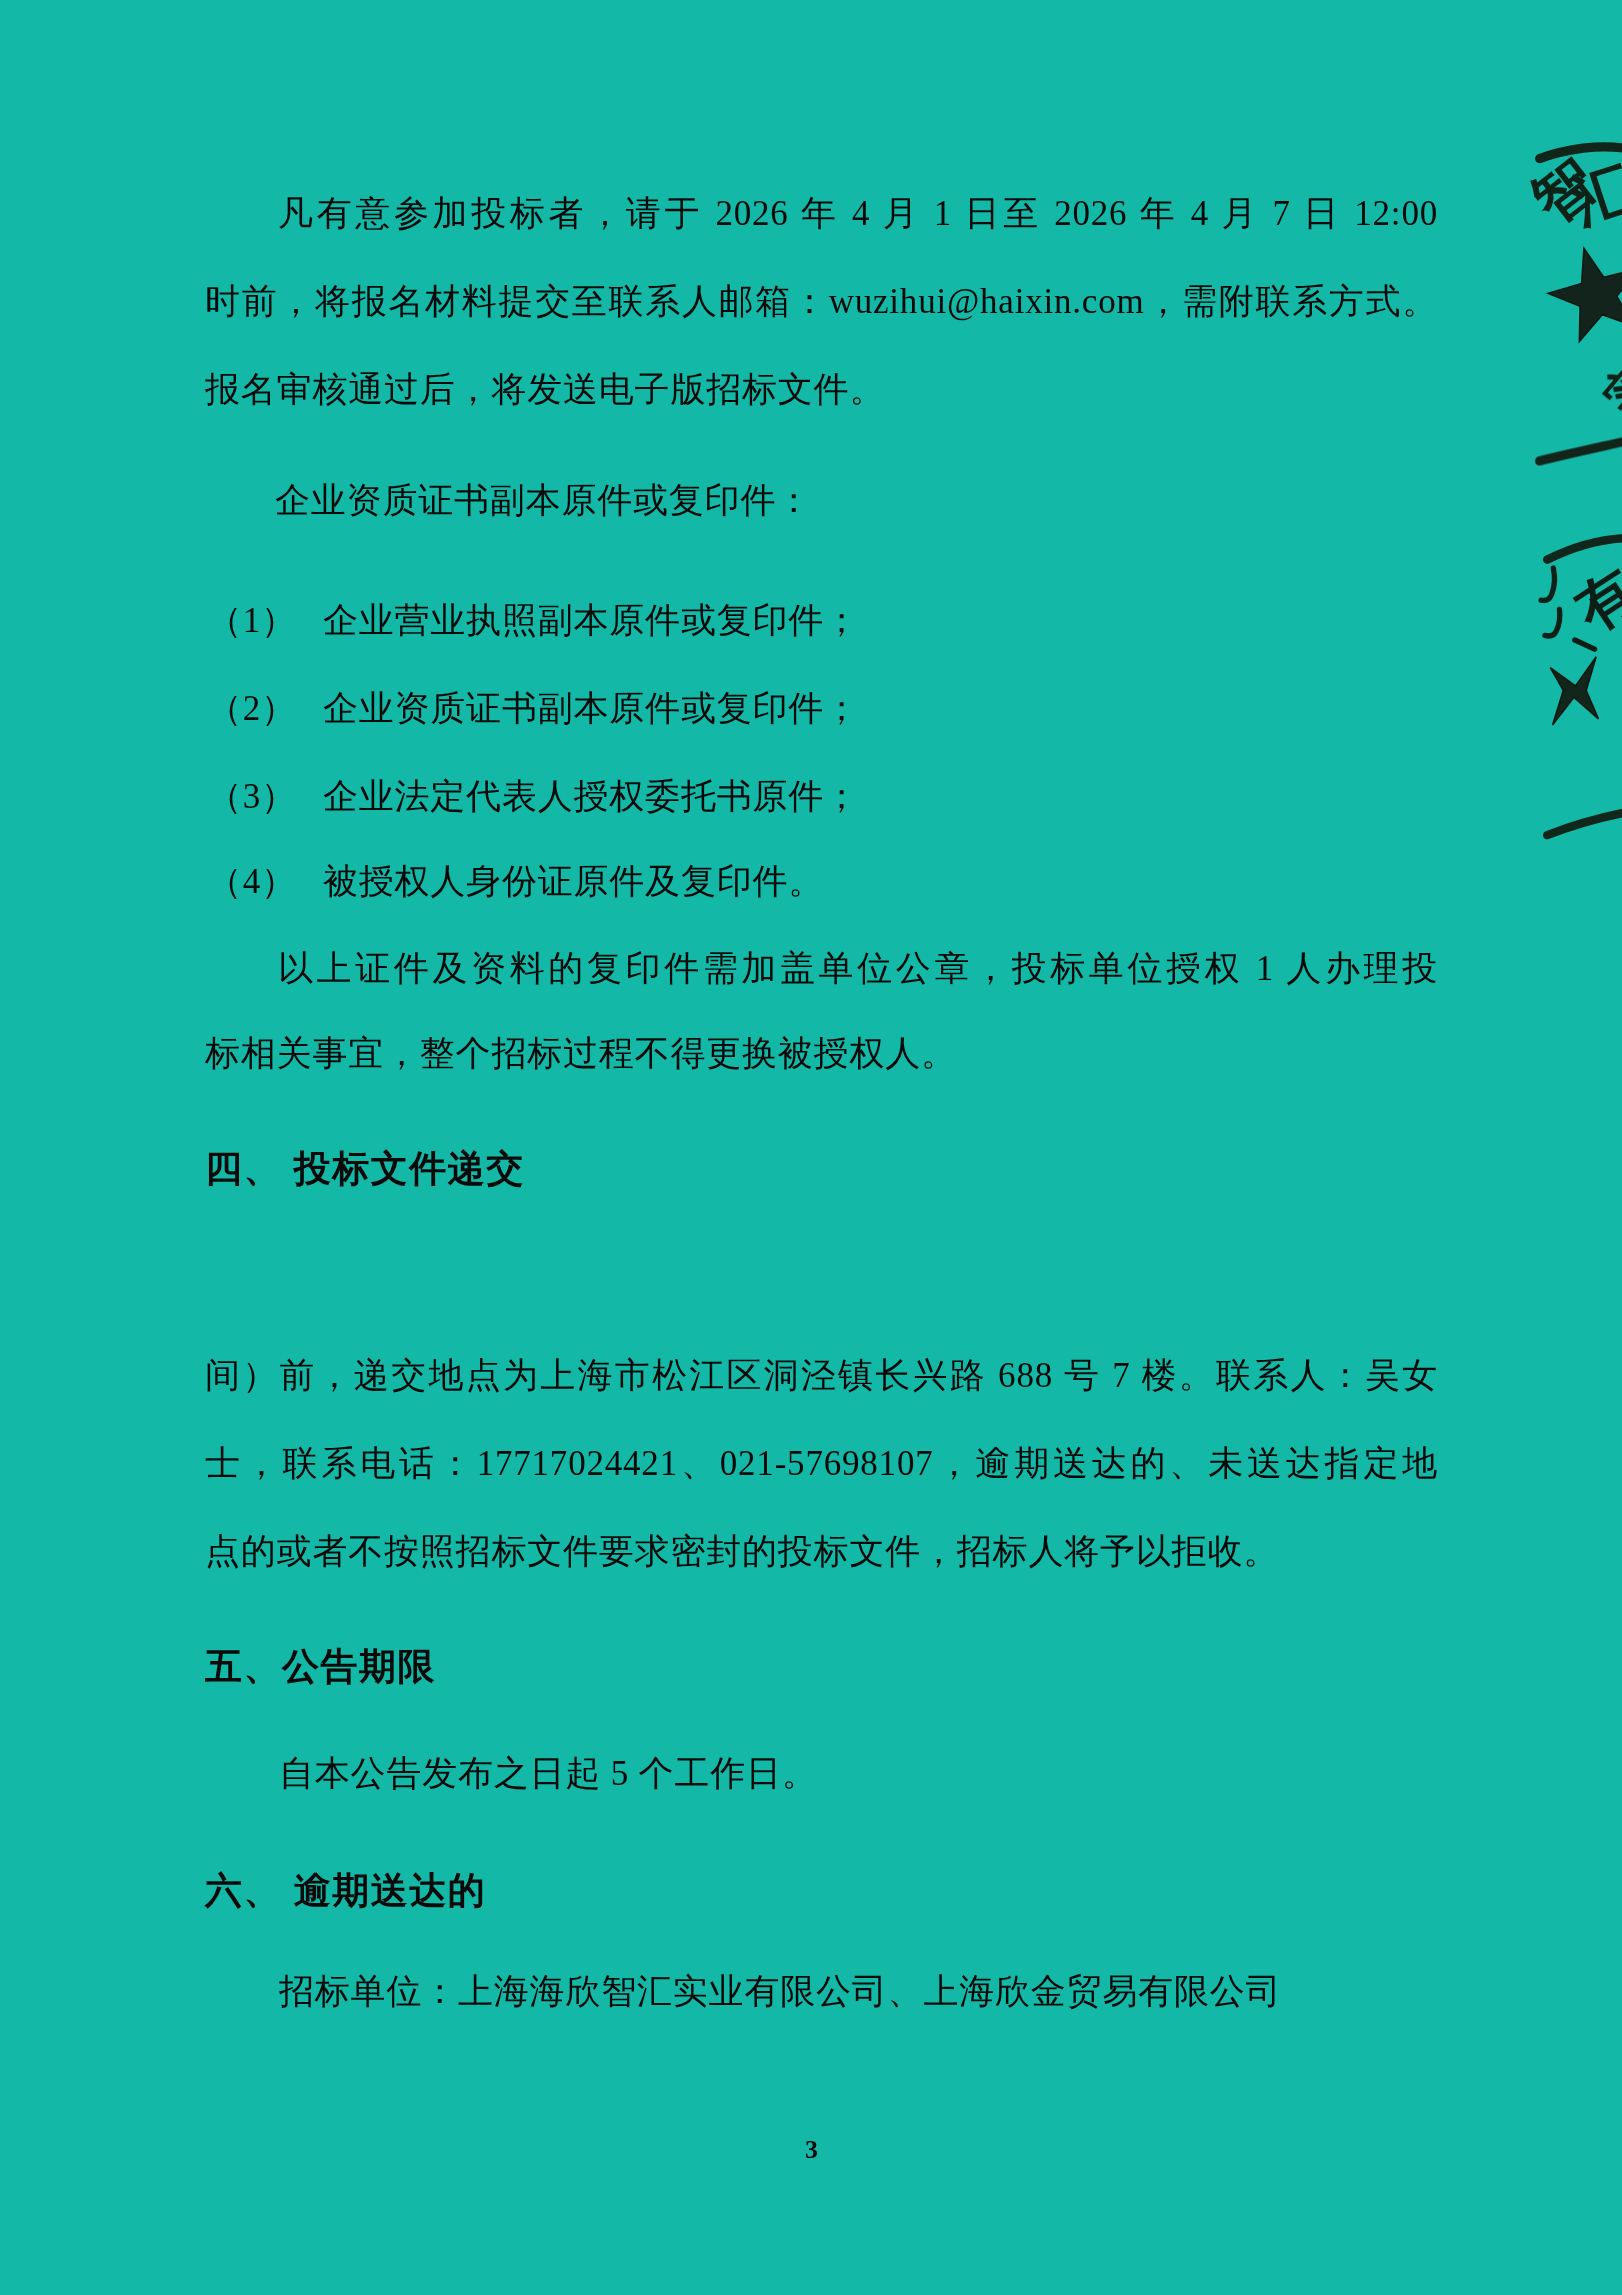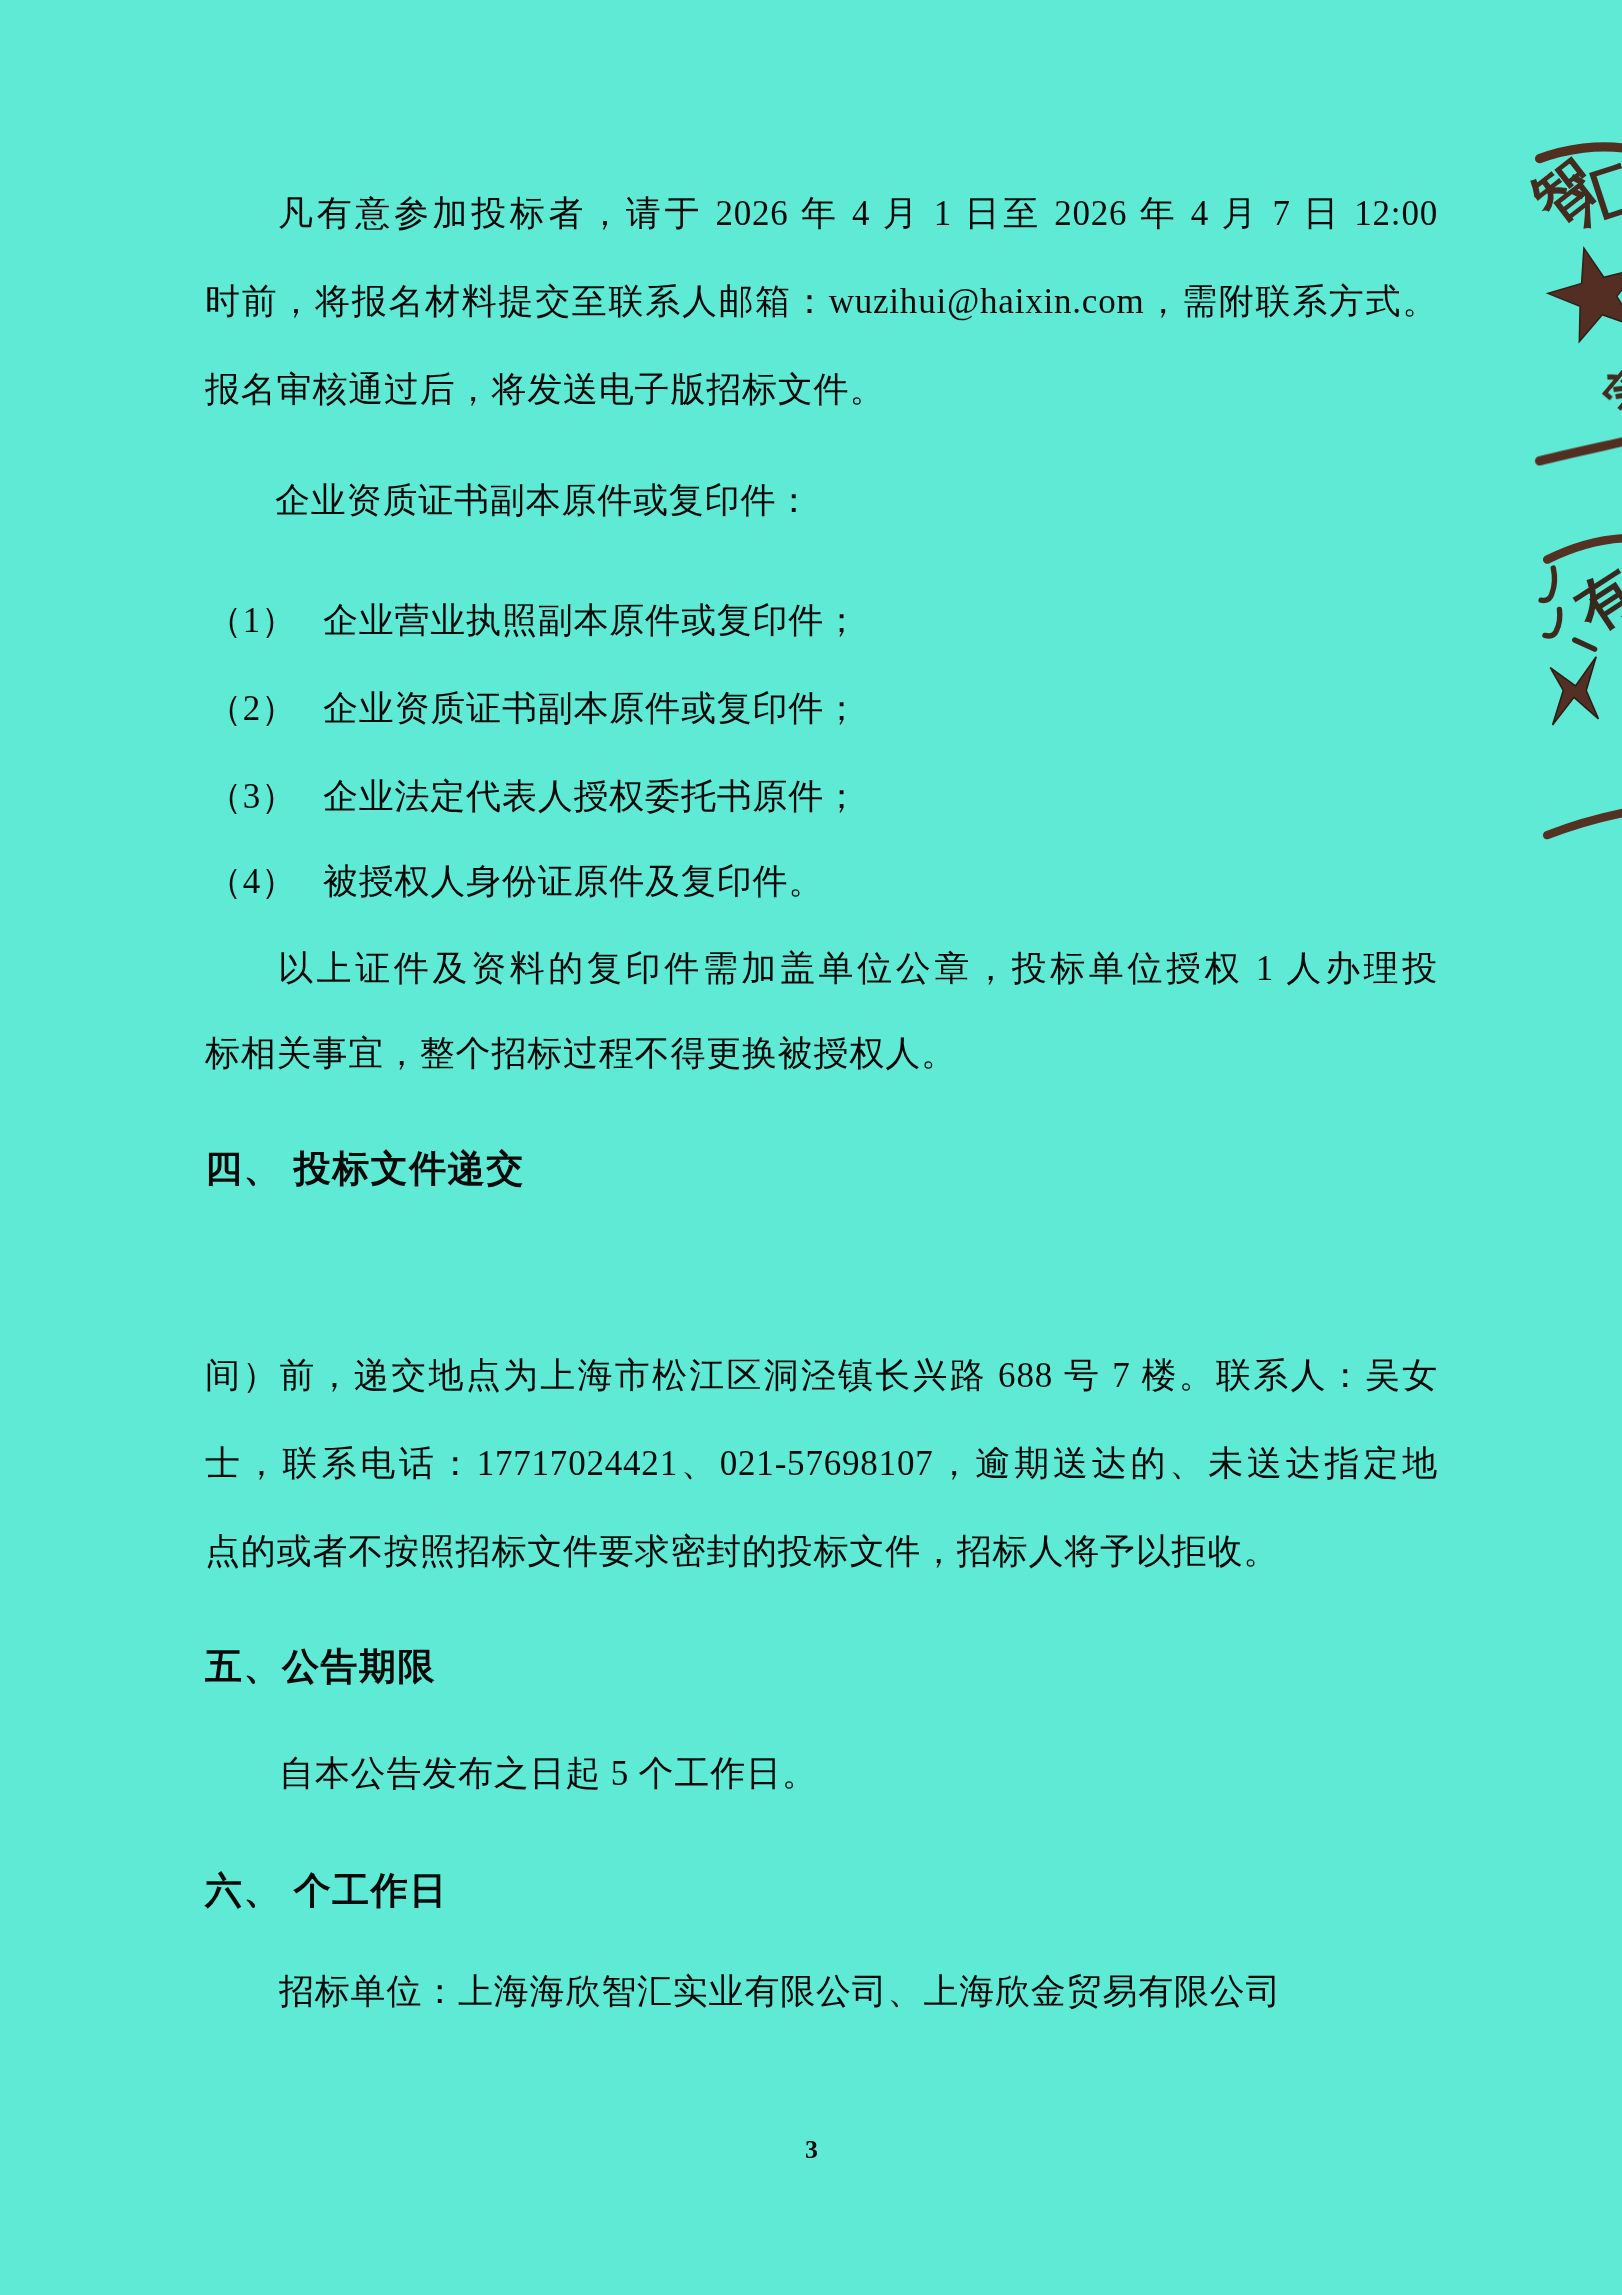--- a/index.html
+++ b/index.html
@@ -1,19 +1,19 @@
 <!DOCTYPE html>
 <html style="font-size:12.2px"><head>
 <meta charset="utf-8">
 <style>
   html,body{margin:0;padding:0;background:#888;}
   .page{
     position:relative;
     width:1623px;height:2295px;
-    background:#5eead4;
+    background:#14b8a6;
     overflow:hidden;
     font-family:"Liberation Serif","DejaVu Serif",serif;
     color:#0a0a0a;
   }
   .line{
     position:absolute;
     font-size:35px;
     line-height:46px;
     white-space:nowrap;
     letter-spacing:0.8px;
@@ -82,21 +82,21 @@
   <div class="line" style="top:1031px;left:205px">标相关事宜，整个招标过程不得更换被授权人。</div>
 
   <div class="line heading" style="top:1146px;left:205px">四、 投标文件递交</div>
   <div class="line fill" style="top:1353px;left:205px">间）前，递交地点为上海市松江区洞泾镇长兴路 688 号 7 楼。联系人：吴女</div>
   <div class="line fill" style="top:1441px;left:205px">士，联系电话：17717024421、021-57698107，逾期送达的、未送达指定地</div>
   <div class="line" style="top:1529px;left:205px">点的或者不按照招标文件要求密封的投标文件，招标人将予以拒收。</div>
 
   <div class="line heading" style="top:1644px;left:205px">五、公告期限</div>
   <div class="line" style="top:1751px;left:279px">自本公告发布之日起 5 个工作日。</div>
 
-  <div class="line heading" style="top:1868px;left:205px">六、 个工作日</div>
+  <div class="line heading" style="top:1868px;left:205px">六、 逾期送达的</div>
   <div class="line" style="top:1969px;left:279px">招标单位：上海海欣智汇实业有限公司、上海欣金贸易有限公司</div>
 
   <div class="page-number" style="top:2135px">3</div>
 
   <svg class="stamps" viewBox="1980 180 141 920" width="108" height="704" aria-hidden="true">
     <g opacity="0.93">
       <path d="M2012 207 C 2050 193 2090 189 2121 193" stroke="#e02418" stroke-width="12" fill="none" stroke-linecap="round"></path>
       <text class="seal-text" x="2004" y="285" font-size="78" fill="#b01f15" transform="rotate(-38 2030 252)">智</text>
       <text class="seal-text" x="2054" y="282" font-size="78" fill="#b01f15" transform="rotate(-18 2090 250)">汇</text>
       <polygon points="2070,324 2096,362 2141,351 2113,387 2137,426 2094,411 2064,446 2065,400 2023,383 2067,370" fill="#e2231a" stroke="#7a120b" stroke-width="2"></polygon>

